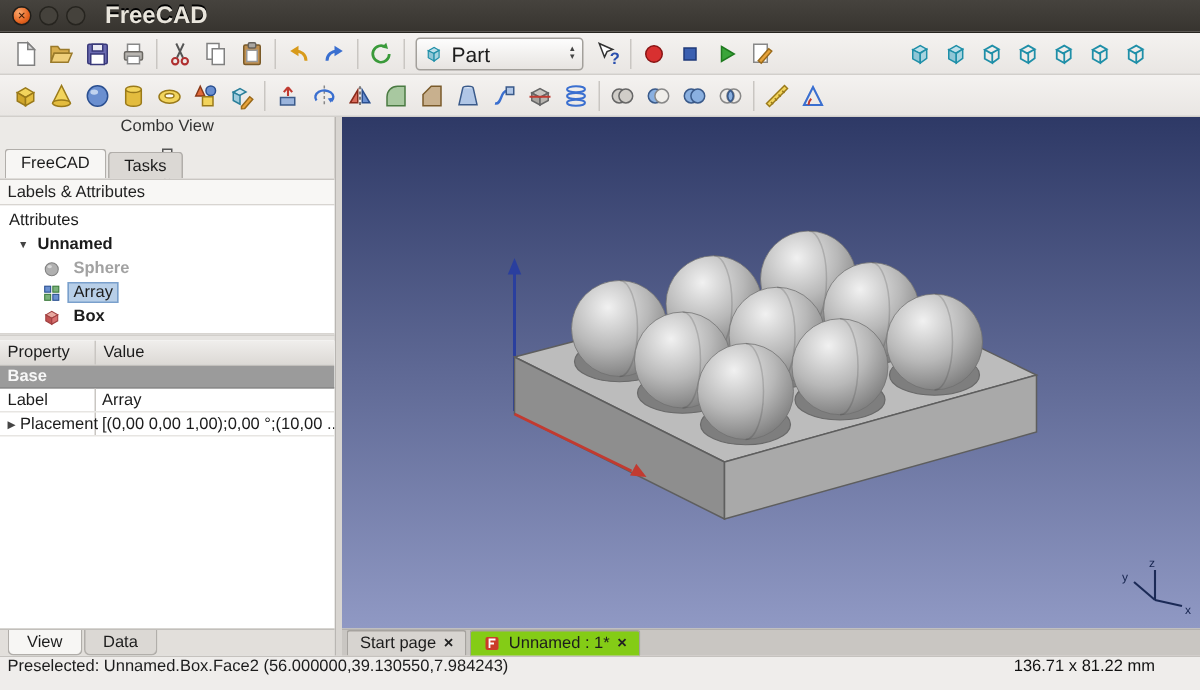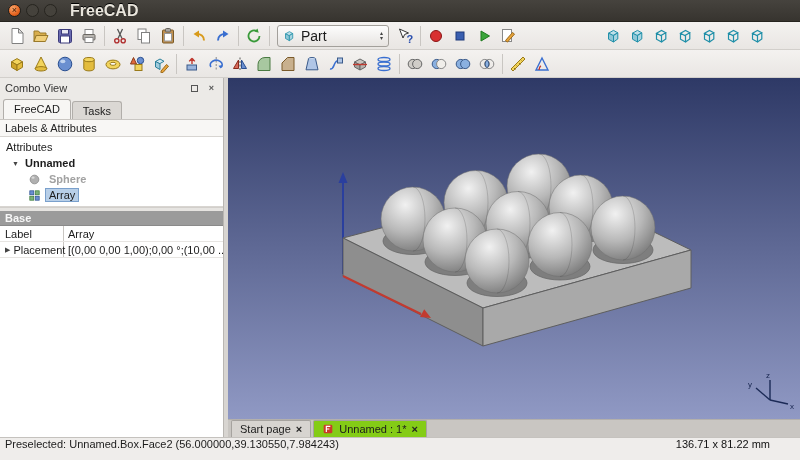--- a/index.html
+++ b/index.html
@@ -28,21 +28,21 @@
   .wb-arrows{display:flex;flex-direction:column;font-size:6px;line-height:5px;color:#444;padding-right:1px;}
   .view-group{margin-right:26px;display:flex;}
 
   
   .main{display:flex;height:359px;}
   .combo{width:224px;background:#eceae7;display:flex;flex-direction:column;border-right:1px solid #b9b6b2;}
   .splitter{width:4px;background:#d8d5d1;cursor:col-resize;}
   .viewport{flex:1;display:flex;flex-direction:column;}
 
   
-  .combo-header{height:20px;display:flex;align-items:center;padding:0 5px;gap:4px;color:#333;}
+  .combo-header{height:20px;display:flex;align-items:center;padding:0 5px;gap:4px;color:#333;flex-direction:column;}
   .combo-header .sp{flex:1;}
   .dock-btn{width:13px;height:13px;display:flex;align-items:center;justify-content:center;
     font-size:9px;color:#555;border:1px solid transparent;}
   .float-glyph{width:7px;height:7px;border:1px solid #555;}
   .combo-tabs{display:flex;align-items:flex-end;height:21px;padding-left:3px;gap:1px;}
   .ctab{padding:3px 10px 3px;border:1px solid #b1aeaa;border-bottom:none;border-radius:3px 3px 0 0;
     background:#dbd8d4;height:18px;}
   .ctab.active{background:#f7f6f4;height:20px;}
   .labels-bar{background:#f8f7f5;border-top:1px solid #c9c6c2;border-bottom:1px solid #d8d5d1;
     padding:2px 5px;color:#222;}
@@ -524,40 +524,58 @@
               <span class="ic">
                 <svg width="13" height="13" viewBox="0 0 18 18">
                   <rect x="2.5" y="2.5" width="5.5" height="5.5" fill="#6a8fd0" stroke="#2a4f90"></rect>
                   <rect x="10" y="2.5" width="5.5" height="5.5" fill="#7ab07a" stroke="#3a7a3a"></rect>
                   <rect x="2.5" y="10" width="5.5" height="5.5" fill="#7ab07a" stroke="#3a7a3a"></rect>
                   <rect x="10" y="10" width="5.5" height="5.5" fill="#6a8fd0" stroke="#2a4f90"></rect>
                 </svg>
               </span>
               <span class="lbl">Array</span>
             </div>
+            <div class="tree-row item emphasized">
+              <span class="ic">
+                <svg width="13" height="13" viewBox="0 0 18 18">
+                  <path d="M3.5 6.8L9 3.6l5.5 3.2L9 10z" fill="#e8a8a0" stroke="#a04040"></path>
+                  <path d="M3.5 6.8L9 10v5.5L3.5 12.3z" fill="#c05050" stroke="#a04040"></path>
+                  <path d="M14.5 6.8L9 10v5.5l5.5-3.2z" fill="#d87070" stroke="#a04040"></path>
+                </svg>
+              </span>
+              <span class="lbl">Box</span>
+            </div>
           </div>
       </div>
       <div class="tree-gap"></div>
       <div class="prop-table">
+        <div class="prop-head">
+          <div class="pcol1">Property</div>
+          <div class="pcol2">Value</div>
+        </div>
         <div class="prop-group">Base</div>
         <div id="prop-rows">
             <div class="prop-row">
               <div class="pcol1">
                 <span>Label</span>
               </div>
               <div class="pcol2">Array</div>
             </div>
             <div class="prop-row">
               <div class="pcol1">
                 <span class="exp">▶</span>
                 <span>Placement</span>
               </div>
               <div class="pcol2">[(0,00 0,00 1,00);0,00 °;(10,00 ...</div>
             </div>
           </div>
+      </div>
+      <div class="bottom-tabs">
+        <span class="btab active">View</span>
+        <span class="btab">Data</span>
       </div>
     </div>
 
     <div class="splitter"></div>
 
     <div class="viewport">
       <div class="gl">
         <svg viewBox="0 0 572 341" preserveAspectRatio="none">
           <defs>
             <linearGradient id="bgG" x1="0" y1="0" x2="0" y2="1">

